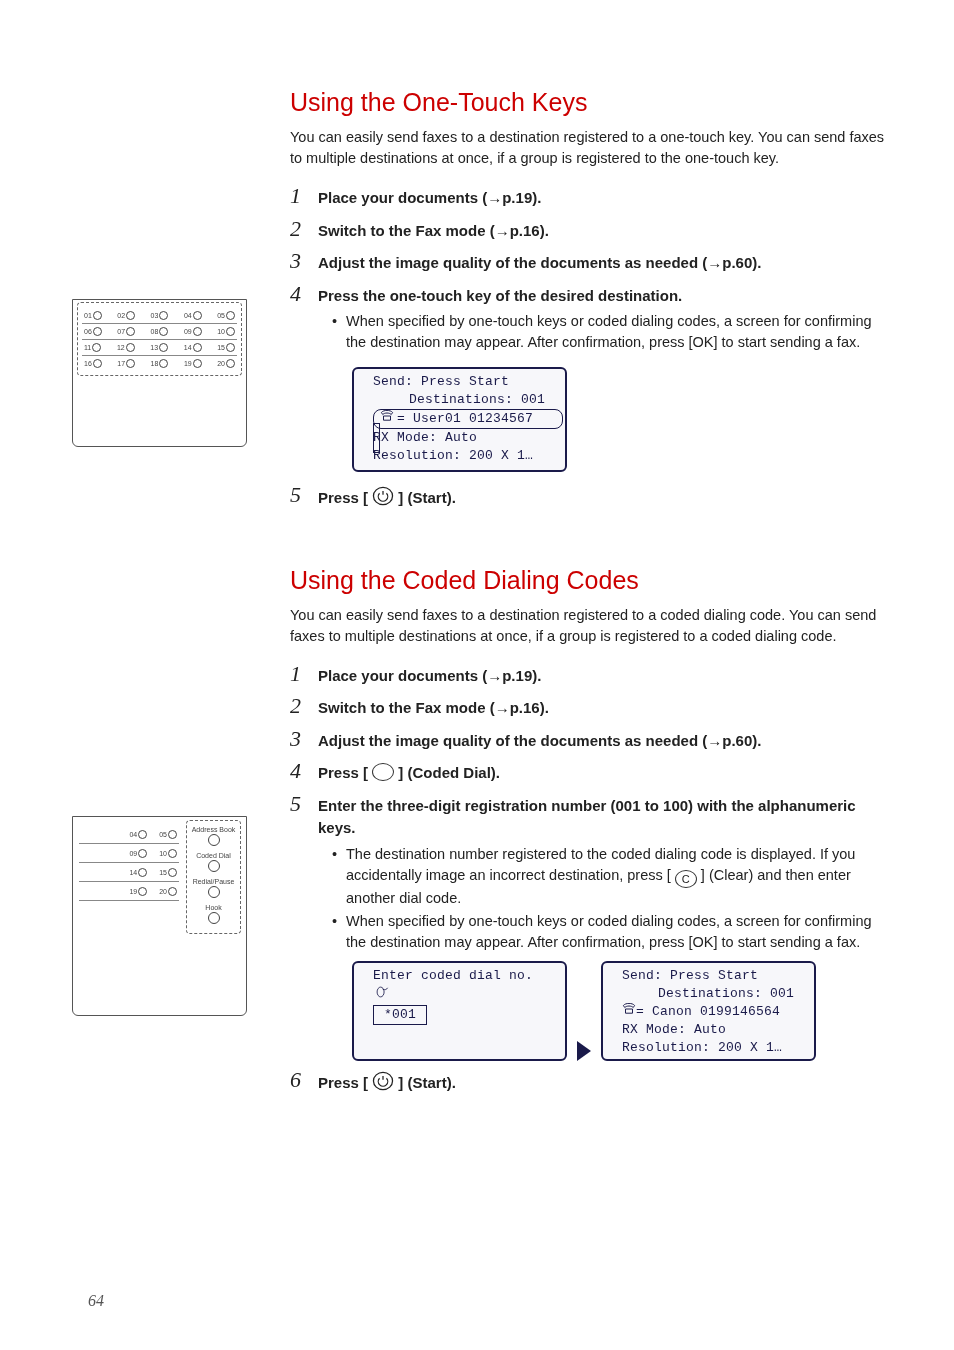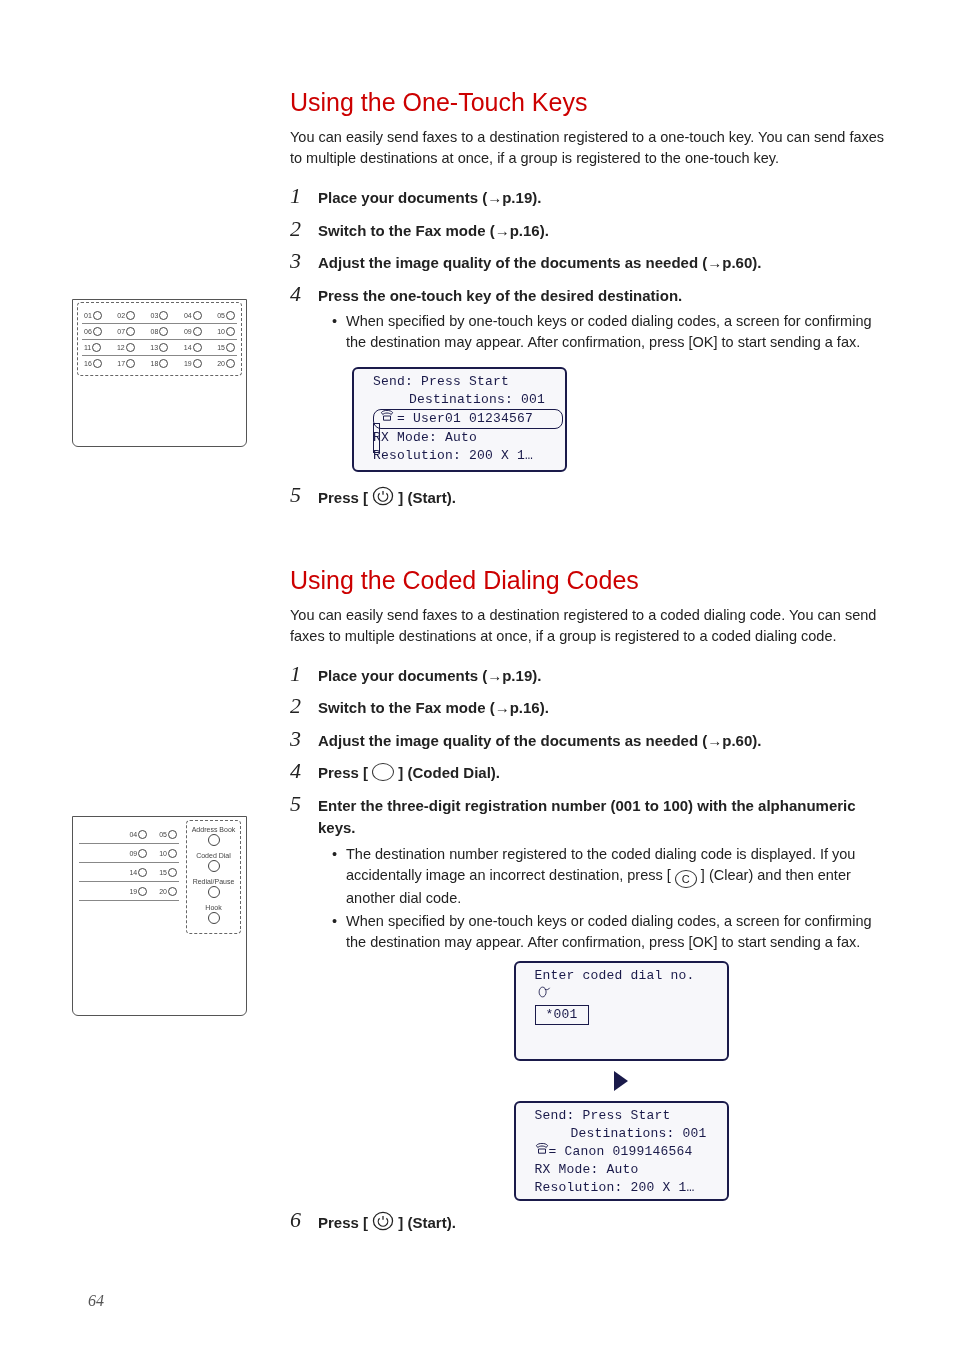--- a/index.html
+++ b/index.html
@@ -37,21 +37,21 @@
     border: 2px solid #1a1a4a; border-radius: 6px; padding: 4px 7px 5px 19px; display: inline-block;
     background: #f7f7fa; color: #1a1a4a; letter-spacing: .2px;
   }
   .lcd { width: 215px; margin: 6px 0 4px 34px; }
   .lcd .row { white-space: pre; display:flex; align-items:center; }
   .lcd .row.indent { padding-left: 36px; }
   .lcd .hl { display: inline-block; border: 1.2px solid #1a1a4a; border-radius: 8px; padding: 0 6px; min-width: 190px; }
   .lcd .handset-icon { display:inline-block; width:14px; margin-right:3px; }
   .lcd .scroll { display:inline-block; width:7px; height:30px; border:1px solid #1a1a4a; margin-left:auto; }
 
-  .lcd-pair { display: flex; align-items: center; gap: 10px; margin: 6px 0 4px 34px; flex-direction: column; }
+  .lcd-pair { display: flex; align-items: flex-end; gap: 10px; margin: 6px 0 4px 34px; }
   .lcd-small { width: 215px; height: 100px; position: relative; }
   .lcd-small .row { white-space: pre; display:flex; align-items:center; }
   .lcd-small .boxed { display: inline-block; border: 1.2px solid #1a1a4a; padding: 0 10px; margin-top: 6px; }
   .play-triangle { width: 0; height: 0; border-top: 10px solid transparent; border-bottom: 10px solid transparent; border-left: 14px solid #1a1a4a; }
 
   
   .fig { position: absolute; }
   .fig-keypad { top: 299px; left: 72px; width: 175px; }
   .fig-keypad .panel { border: 1.3px solid #555; border-radius: 0 0 6px 6px; padding: 0 0 14px 0; background:#fff; width:175px; height:148px; }
   .fig-keypad .dotted { border: 1.3px dashed #666; border-radius: 4px; margin: 2px 4px 3px 4px; padding: 5px 4px 4px 4px; }

